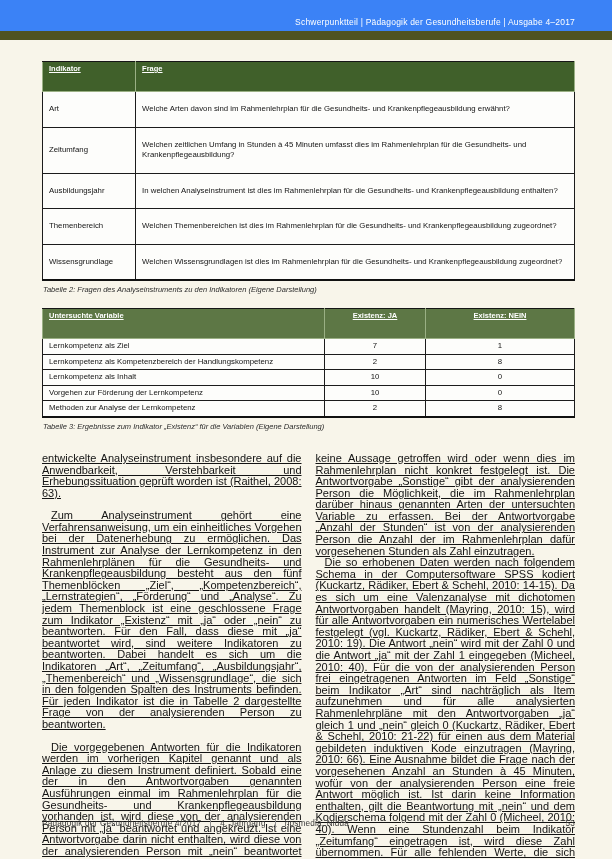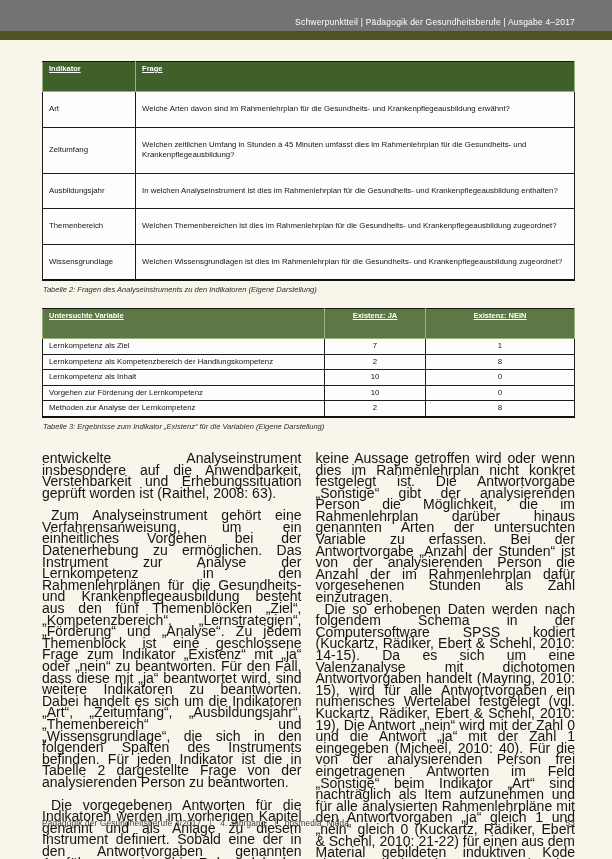--- a/index.html
+++ b/index.html
@@ -6,21 +6,21 @@
   html, body { margin: 0; padding: 0; }
   body { width: 612px; height: 859px; background: #ffffff; }
   .page {
     position: relative; width: 612px; height: 859px;
     background: #f8f5ea; overflow: hidden;
     font-family: "Liberation Sans", sans-serif;
   }
   
   .topbar {
     position: absolute; top: 0; left: 0; right: 0; height: 31px;
-    background: #737373;
+    background: #3b82f6;
     display: flex; align-items: flex-end; justify-content: flex-end;
     padding: 0 37px 4px 0;
   }
   .topbar-text { color: #ffffff; font-size: 8.5px; letter-spacing: 0.2px; }
   .topstrip {
     position: absolute; top: 31px; left: 0; right: 0; height: 9px;
     background: #4f5322;
   }
   
   .content { position: absolute; top: 61px; left: 42px; width: 533px; }
@@ -50,22 +50,22 @@
     font-size: 7.5px; font-style: italic; color: #2b2b2b;
     margin: 4px 0 0 1px;
   }
   .caption.c-t1 { margin-bottom: 14px; }
   .t2 { margin-top: 6px; }
 
   
   .columns { display: flex; gap: 14px; margin-top: 22px; }
   .col { width: 259.5px; }
   .p {
-    margin: 0; font-size: 14px; line-height: 11.6px;
-    text-align: justify; color: #131313;
+    margin: 0; font-size: 11px; line-height: 11.6px;
+    text-align: justify; color: #131313; text-decoration: underline;
   }
   .p.gap { margin-top: 11px; }
   .p.indent { text-indent: 9px; }
 
   
   .footer {
     position: absolute; left: 42px; right: 37px; top: 818px;
     display: flex; justify-content: space-between; align-items: center;
     font-size: 8.2px; color: #3a3a3a; letter-spacing: 0.2px; gap: 41px;
   }

